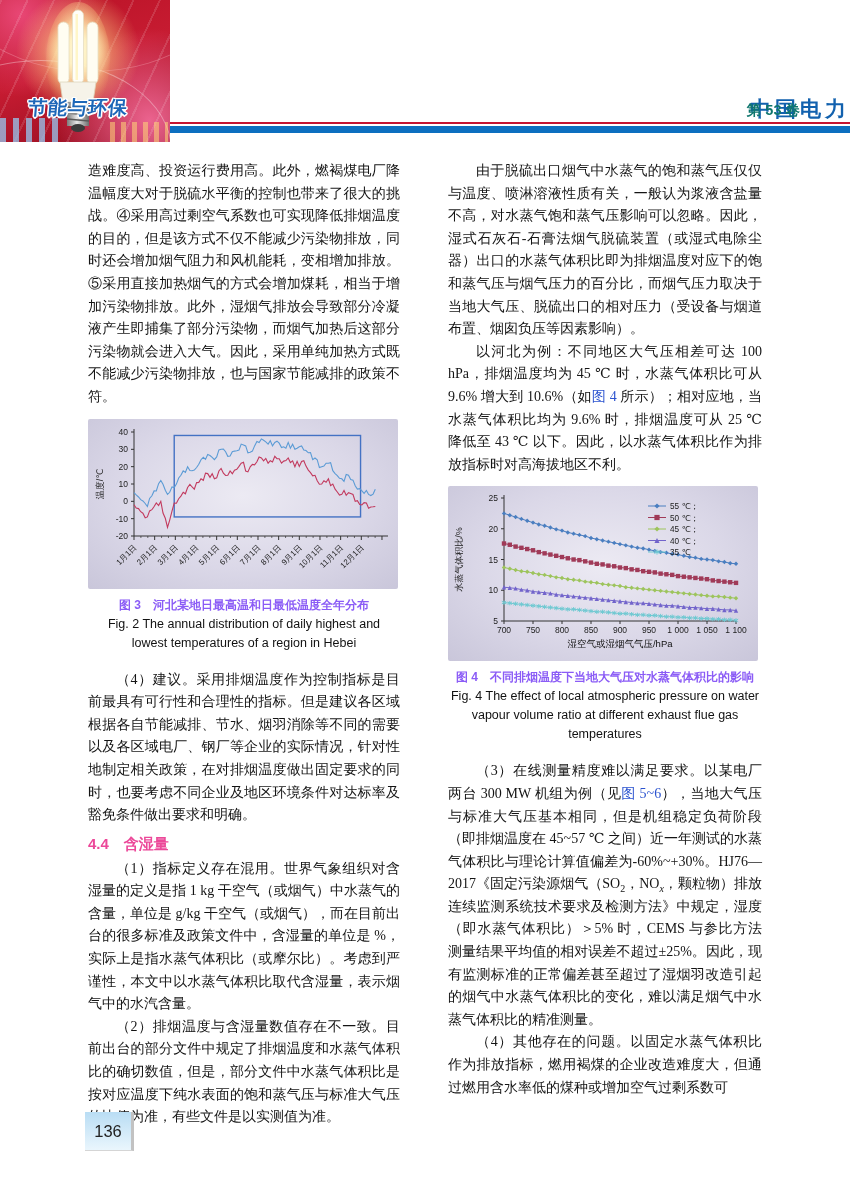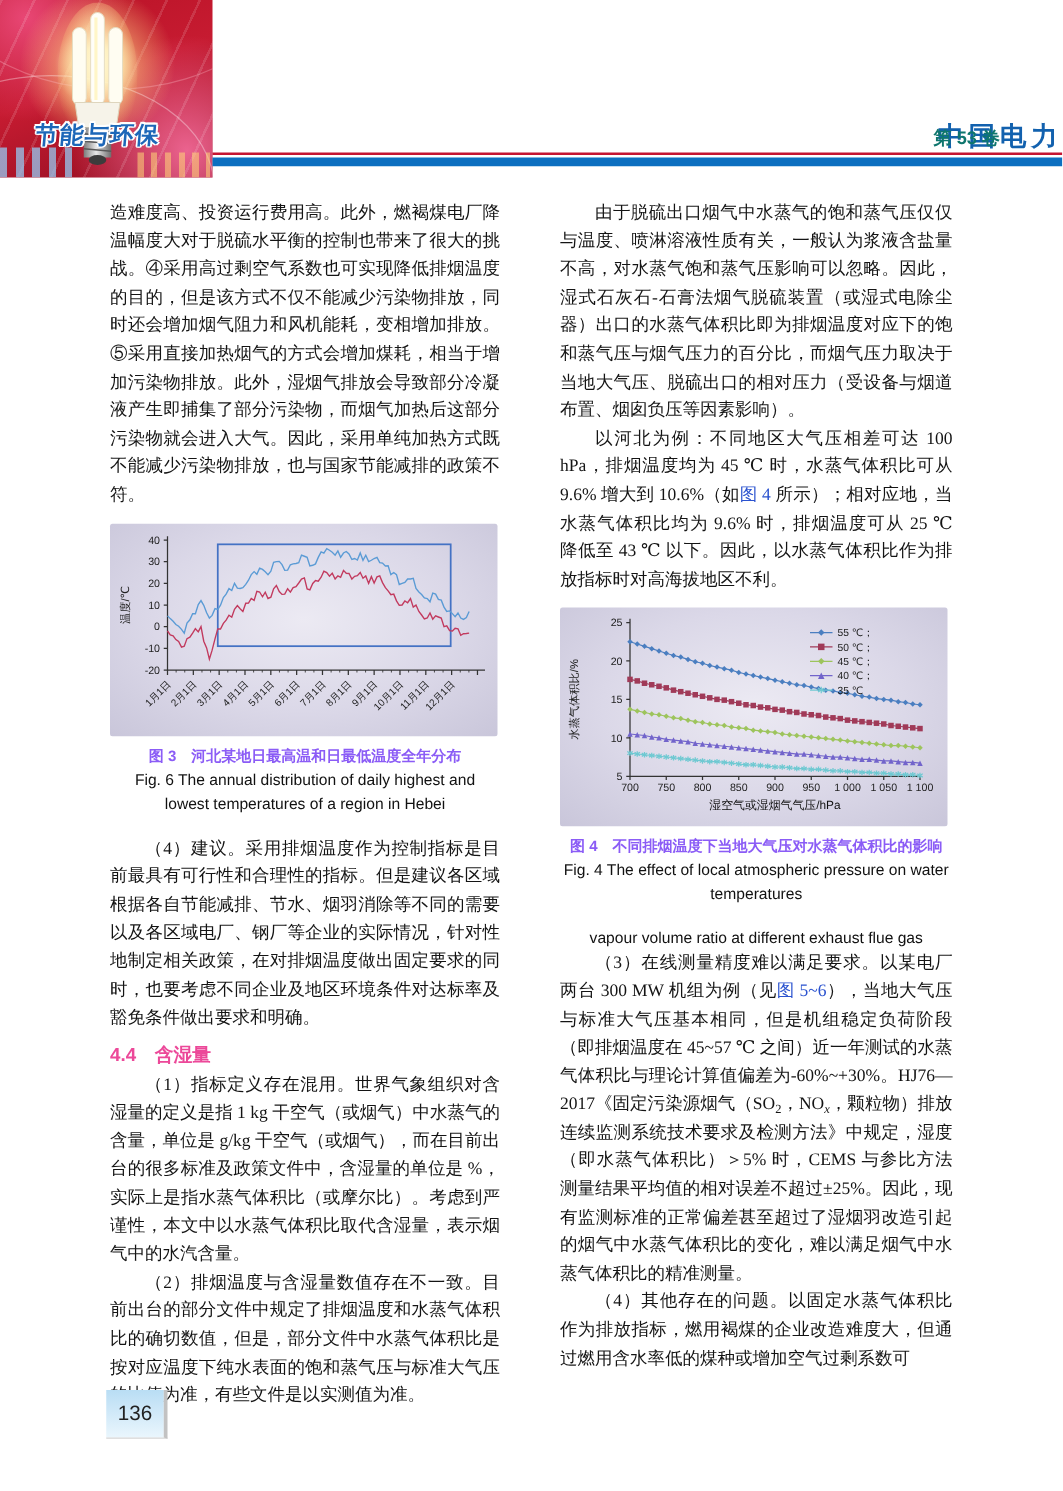--- a/index.html
+++ b/index.html
@@ -176,21 +176,21 @@
           <line x1="287.1163243243243" y1="117" x2="287.1163243243243" y2="119" stroke="#333" stroke-width="0.7"></line>
           <text x="276.30875675675674" y="129" font-size="8" text-anchor="end" fill="#222" transform="rotate(-45 276.30875675675674 129)">12月1日</text>
           <line x1="293.97318918918916" y1="117" x2="293.97318918918916" y2="121" stroke="#333" stroke-width="1"></line>
           <text x="15" y="65" font-size="9" text-anchor="middle" fill="#222" transform="rotate(-90 15 65)">温度/℃</text>
           <rect x="86.21621621621622" y="16.46666666666667" width="186.33513513513512" height="81.46666666666667" fill="none" stroke="#4472c4" stroke-width="1.4"></rect>
           <polyline points="46.0,73.7 48.2,75.9 50.5,78.0 52.7,80.6 54.9,82.0 57.2,84.5 59.4,87.5 61.6,79.4 63.9,76.8 66.1,71.9 68.3,72.0 70.6,64.7 72.8,61.5 75.0,65.3 77.3,71.2 79.5,75.4 81.7,73.3 84.0,67.9 86.2,68.5 88.4,65.1 90.7,59.0 92.9,56.3 95.2,51.9 97.4,53.4 99.6,47.7 101.9,51.5 104.1,51.8 106.3,51.1 108.6,48.5 110.8,45.2 113.0,40.7 115.3,38.3 117.5,40.4 119.7,35.5 122.0,36.5 124.2,38.4 126.4,40.7 128.7,37.9 130.9,30.9 133.1,30.3 135.4,30.1 137.6,32.7 139.8,37.3 142.1,37.1 144.3,32.8 146.5,32.1 148.8,31.8 151.0,31.1 153.2,25.1 155.5,26.0 157.7,26.9 159.9,33.8 162.2,33.2 164.4,32.1 166.6,26.9 168.9,22.5 171.1,23.5 173.4,19.9 175.6,21.2 177.8,22.8 180.1,25.1 182.3,21.7 184.5,26.9 186.8,23.4 189.0,22.2 191.2,24.2 193.5,28.6 195.7,27.8 197.9,29.1 200.2,23.4 202.4,29.2 204.6,25.2 206.9,30.3 209.1,29.2 211.3,27.8 213.6,26.9 215.8,31.1 218.0,31.5 220.3,33.8 222.5,33.6 224.7,40.7 227.0,39.0 229.2,40.7 231.4,48.6 233.7,47.7 235.9,47.0 238.1,44.2 240.4,44.2 242.6,43.6 244.8,51.7 247.1,54.6 249.3,56.6 251.5,59.3 253.8,59.8 256.0,62.4 258.2,55.5 260.5,56.3 262.7,60.5 265.0,61.1 267.2,66.7 269.4,70.1 271.7,69.7 273.9,71.9 276.1,74.4 278.4,71.4 280.6,75.4 282.8,76.5 285.1,75.1 287.3,70.2" fill="none" stroke="#5b9bd5" stroke-width="1.1"></polyline>
           <polyline points="46.0,85.8 48.2,89.0 50.5,89.6 52.7,92.7 54.9,94.2 57.2,98.7 59.4,97.9 61.6,91.9 63.9,90.7 66.1,87.5 68.3,84.0 70.6,86.5 72.8,82.3 75.0,94.0 77.3,99.3 79.5,108.3 81.7,101.1 84.0,92.1 86.2,84.1 88.4,84.2 90.7,79.7 92.9,77.1 95.2,73.2 97.4,74.8 99.6,68.5 101.9,65.4 104.1,68.0 106.3,70.2 108.6,63.6 110.8,63.4 113.0,59.8 115.3,61.3 117.5,54.1 119.7,54.6 122.0,58.4 124.2,54.8 126.4,59.8 128.7,58.8 130.9,52.0 133.1,49.4 135.4,54.2 137.6,56.5 139.8,56.3 142.1,52.0 144.3,54.7 146.5,51.1 148.8,50.4 151.0,47.4 153.2,44.2 155.5,43.3 157.7,52.1 159.9,52.9 162.2,47.8 164.4,45.4 166.6,45.9 168.9,42.8 171.1,38.0 173.4,39.0 175.6,41.9 177.8,39.5 180.1,44.2 182.3,41.7 184.5,42.9 186.8,37.3 189.0,39.6 191.2,39.8 193.5,44.2 195.7,42.1 197.9,41.6 200.2,39.0 202.4,43.6 204.6,41.8 206.9,47.7 209.1,42.3 211.3,47.4 213.6,42.5 215.8,41.7 218.0,47.1 220.3,51.1 222.5,53.7 224.7,56.8 227.0,56.3 229.2,61.7 231.4,65.2 233.7,65.0 235.9,61.7 238.1,63.2 240.4,59.8 242.6,66.7 244.8,65.0 247.1,70.2 249.3,73.0 251.5,76.1 253.8,75.4 256.0,71.4 258.2,76.3 260.5,73.7 262.7,74.6 265.0,75.5 267.2,82.3 269.4,81.7 271.7,85.5 273.9,85.8 276.1,83.6 278.4,84.0 280.6,89.3 282.8,88.0 285.1,87.8 287.3,87.5" fill="none" stroke="#c23a5e" stroke-width="1.1"></polyline>
         </svg>
     </figure>
     <div class="cap-zh">图 3　河北某地日最高温和日最低温度全年分布</div>
-    <div class="cap-en">Fig. 6    The annual distribution of daily highest and</div>
+    <div class="cap-en">Fig. 2    The annual distribution of daily highest and</div>
     <div class="cap-en cap-gap">lowest temperatures of a region in Hebei</div>
 
     <p class="para indent">（4）建议。采用排烟温度作为控制指标是目前最具有可行性和合理性的指标。但是建议各区域根据各自节能减排、节水、烟羽消除等不同的需要以及各区域电厂、钢厂等企业的实际情况，针对性地制定相关政策，在对排烟温度做出固定要求的同时，也要考虑不同企业及地区环境条件对达标率及豁免条件做出要求和明确。</p>
     <h4 class="sec">4.4　含湿量</h4>
     <p class="para indent">（1）指标定义存在混用。世界气象组织对含湿量的定义是指 1 kg 干空气（或烟气）中水蒸气的含量，单位是 g/kg 干空气（或烟气），而在目前出台的很多标准及政策文件中，含湿量的单位是 %，实际上是指水蒸气体积比（或摩尔比）。考虑到严谨性，本文中以水蒸气体积比取代含湿量，表示烟气中的水汽含量。</p>
     <p class="para indent">（2）排烟温度与含湿量数值存在不一致。目前出台的部分文件中规定了排烟温度和水蒸气体积比的确切数值，但是，部分文件中水蒸气体积比是按对应温度下纯水表面的饱和蒸气压与标准大气压的比值为准，有些文件是以实测值为准。</p>
   </div>
 
   <div class="col col-right">
     <p class="para indent">由于脱硫出口烟气中水蒸气的饱和蒸气压仅仅与温度、喷淋溶液性质有关，一般认为浆液含盐量不高，对水蒸气饱和蒸气压影响可以忽略。因此，湿式石灰石-石膏法烟气脱硫装置（或湿式电除尘器）出口的水蒸气体积比即为排烟温度对应下的饱和蒸气压与烟气压力的百分比，而烟气压力取决于当地大气压、脱硫出口的相对压力（受设备与烟道布置、烟囱负压等因素影响）。</p>
@@ -538,21 +538,21 @@
             <line x1="200" y1="66" x2="218" y2="66" stroke="#6fc9d2" stroke-width="1"></line>
             <line x1="209" y1="63.4" x2="209" y2="68.6" stroke="#6fc9d2" stroke-width="1"></line>
             <line x1="206.4" y1="64.44" x2="211.6" y2="67.56" stroke="#6fc9d2" stroke-width="1"></line>
             <line x1="206.4" y1="67.56" x2="211.6" y2="64.44" stroke="#6fc9d2" stroke-width="1"></line>
             <text x="222" y="69" font-size="8.2" text-anchor="start" fill="#222">35 ℃</text>
           </g>
         </svg>
     </figure>
     <div class="cap-zh">图 4　不同排烟温度下当地大气压对水蒸气体积比的影响</div>
     <div class="cap-en">Fig. 4    The effect of local atmospheric pressure on water</div>
+    <div class="cap-en">vapour volume ratio at different exhaust flue gas</div>
     <div class="cap-en cap-gap">temperatures</div>
-    <div class="cap-en">vapour volume ratio at different exhaust flue gas</div>
 
     <p class="para indent"><span>（3）在线测量精度难以满足要求。以某电厂两台 300 MW 机组为例（见</span><span class="flink">图 5~6</span><span>），当地大气压与标准大气压基本相同，但是机组稳定负荷阶段（即排烟温度在 45~57 ℃ 之间）近一年测试的水蒸气体积比与理论计算值偏差为-60%~+30%。HJ76—2017《固定污染源烟气（SO</span><sub>2</sub><span>，NO</span><sub><i>x</i></sub><span>，颗粒物）排放连续监测系统技术要求及检测方法》中规定，湿度（即水蒸气体积比）＞5% 时，CEMS 与参比方法测量结果平均值的相对误差不超过±25%。因此，现有监测标准的正常偏差甚至超过了湿烟羽改造引起的烟气中水蒸气体积比的变化，难以满足烟气中水蒸气体积比的精准测量。</span></p>
     <p class="para indent">（4）其他存在的问题。以固定水蒸气体积比作为排放指标，燃用褐煤的企业改造难度大，但通过燃用含水率低的煤种或增加空气过剩系数可</p>
   </div>
 
   <div class="pagenum">136</div>
 </div>
 
 </body></html>

